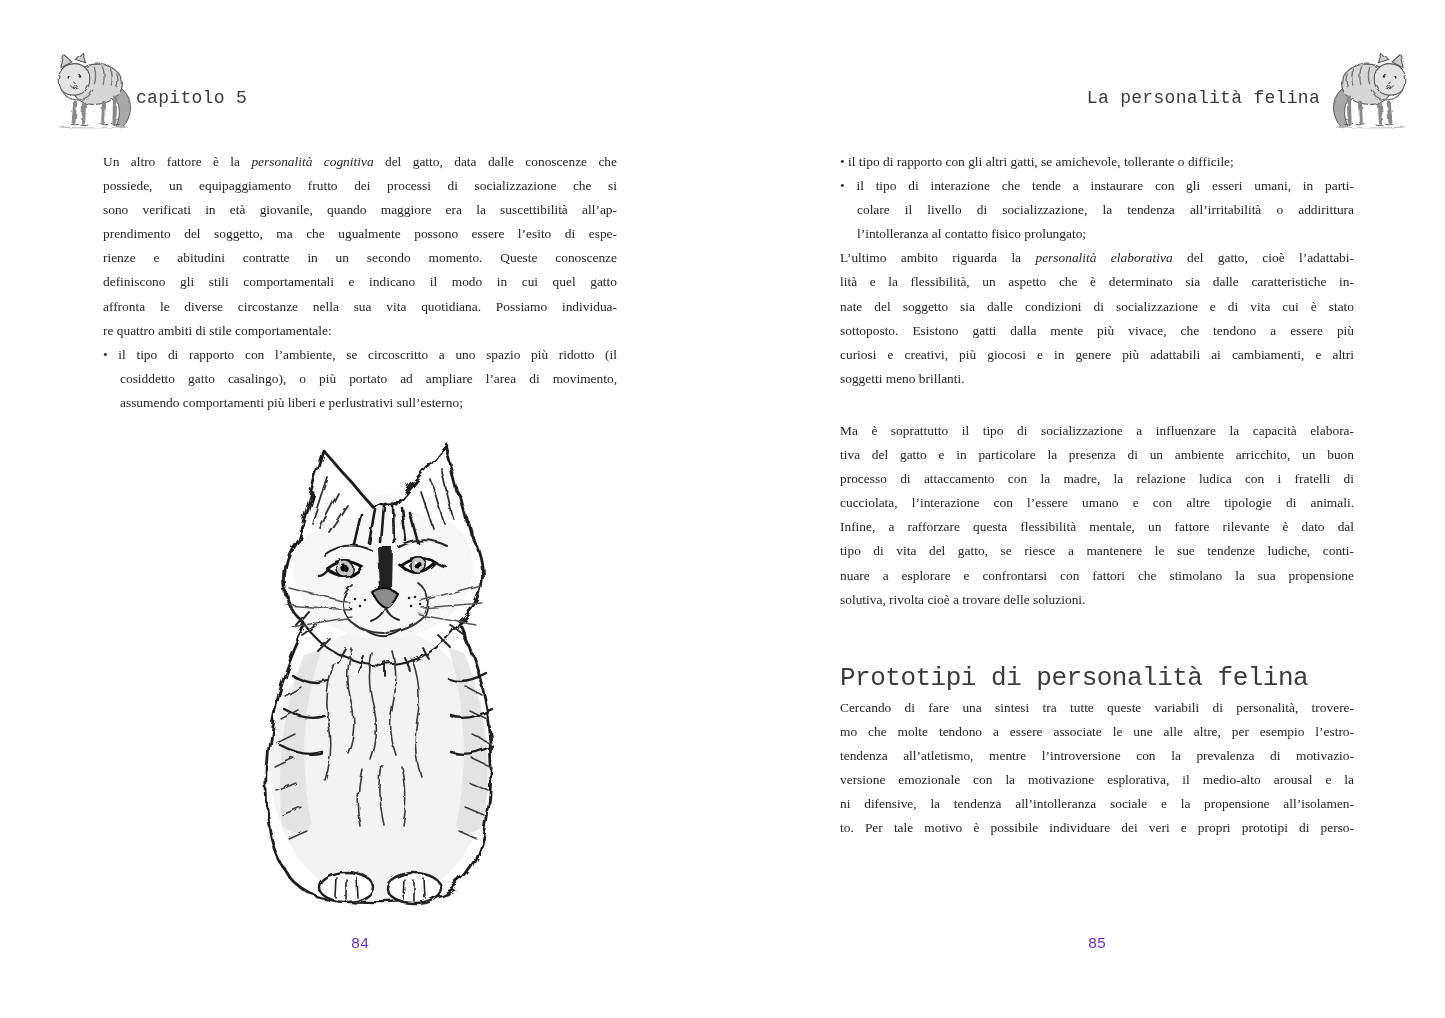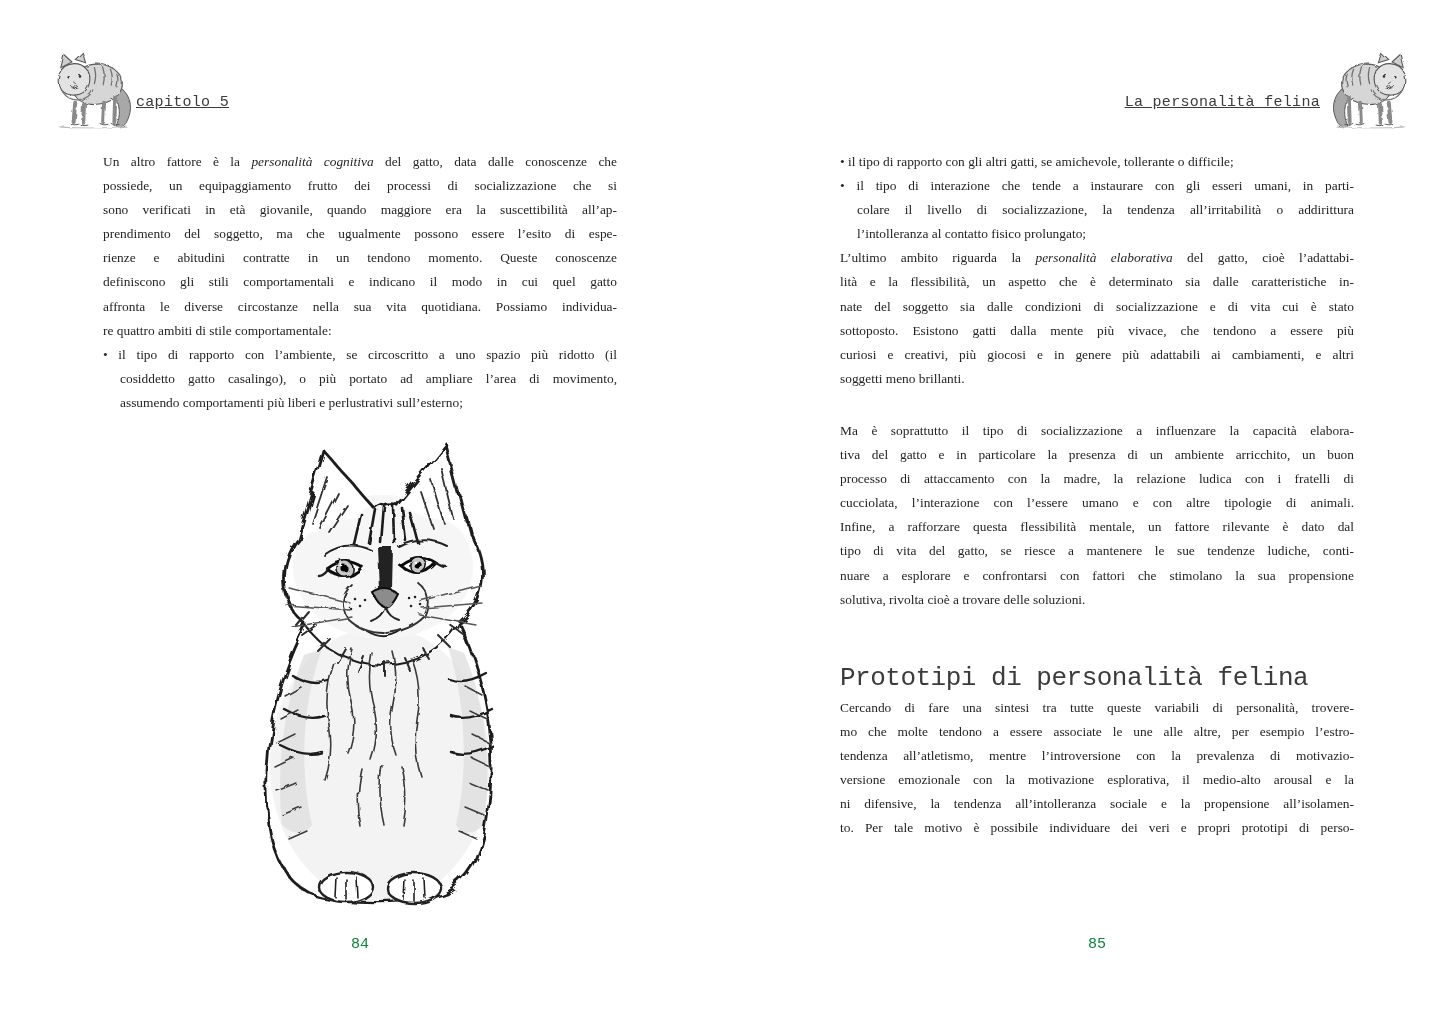--- a/index.html
+++ b/index.html
@@ -8,22 +8,22 @@
          font-family:"Liberation Serif", serif; color:#242424; overflow:hidden; }
 
   .page { position:absolute; top:0; height:1018px; }
   #pageL { left:0; width:722px; }
   #pageR { left:722px; width:723px; }
 
   .corner-cat { position:absolute; top:48px; width:88px; height:84px; }
   #pageL .corner-cat { left:48px; }
   #pageR .corner-cat { left:606px; transform:scaleX(-1); }
 
-  .running { position:absolute; top:94px; font-family:"Liberation Mono", monospace;
-             font-size:15px; letter-spacing:.3px; color:#3b3b3b;text-decoration:underline; }
+  .running { position:absolute; top:88px; font-family:"Liberation Mono", monospace;
+             font-size:18px; letter-spacing:.3px; color:#3b3b3b; }
   #pageL .running { left:136px; }
   #pageR .running { right:125px; }
 
   .text-col { position:absolute; top:150px; width:514px; font-size:13.4px; }
   #pageL .text-col { left:103px; }
   #pageR .text-col { left:118px; }
 
   .ln { height:24.1px; line-height:24.1px; overflow:hidden; }
   .ln.j { text-align:justify; }
   .ln.j::after { content:""; display:inline-block; width:100%; vertical-align:top; }
@@ -31,21 +31,21 @@
 
   .heading { font-family:"Liberation Mono", monospace; font-weight:normal;
              font-size:26px; letter-spacing:-0.5px; color:#3b3b3b;
              height:36px; line-height:36px; margin-top:48px; white-space:nowrap; }
   #pageR .text-col > :nth-child(4) { margin-top:28px; }
   #pageR .text-col > :nth-child(7) { margin-top:26px; }
 
   .kitten { position:absolute; left:234px; top:434px; width:260px; height:472px; }
 
   .pagenum { position:absolute; top:936px; width:514px; text-align:center;
-             font-family:"Liberation Mono", monospace; font-size:15px; color:#15803d; }
+             font-family:"Liberation Mono", monospace; font-size:15px; color:#6d28d9; }
   #pageL .pagenum { left:103px; }
   #pageR .pagenum { left:118px; }
 
   .svgdefs { position:absolute; width:0; height:0; overflow:hidden; }
 </style>
 </head>
 <body>
 
 <svg class="svgdefs" aria-hidden="true">
   <defs>
@@ -85,21 +85,21 @@
     <use href="#cat-stand"></use>
   </svg>
   <div class="running">capitolo 5</div>
 
   <div class="text-col">
       <div class="para body">
         <div class="ln j">Un altro fattore è la <i>personalità cognitiva</i> del gatto, data dalle conoscenze che</div>
         <div class="ln j">possiede, un equipaggiamento frutto dei processi di socializzazione che si</div>
         <div class="ln j">sono verificati in età giovanile, quando maggiore era la suscettibilità all’ap-</div>
         <div class="ln j">prendimento del soggetto, ma che ugualmente possono essere l’esito di espe-</div>
-        <div class="ln j">rienze e abitudini contratte in un tendono momento. Queste conoscenze</div>
+        <div class="ln j">rienze e abitudini contratte in un secondo momento. Queste conoscenze</div>
         <div class="ln j">definiscono gli stili comportamentali e indicano il modo in cui quel gatto</div>
         <div class="ln j">affronta le diverse circostanze nella sua vita quotidiana. Possiamo individua-</div>
         <div class="ln">re quattro ambiti di stile comportamentale:</div>
       </div>
       <div class="para bullet">
         <div class="ln j">• il tipo di rapporto con l’ambiente, se circoscritto a uno spazio più ridotto (il</div>
         <div class="ln j cont">cosiddetto gatto casalingo), o più portato ad ampliare l’area di movimento,</div>
         <div class="ln cont">assumendo comportamenti più liberi e perlustrativi sull’esterno;</div>
       </div>
     </div>

